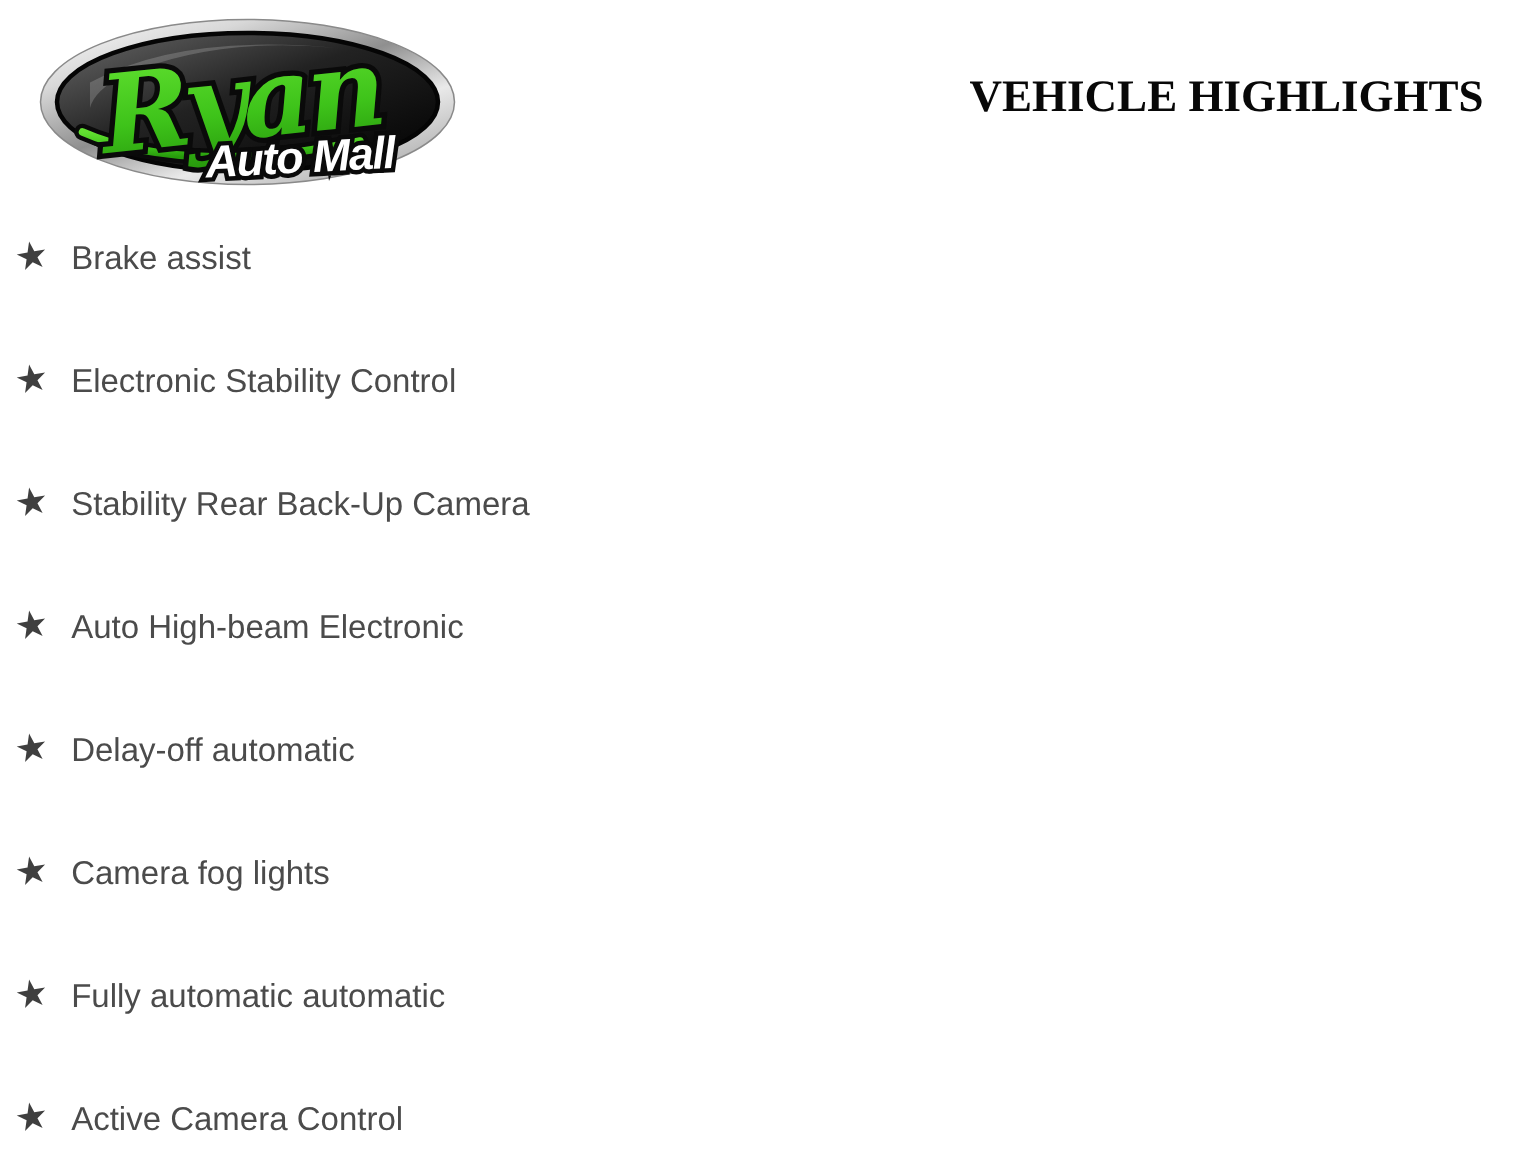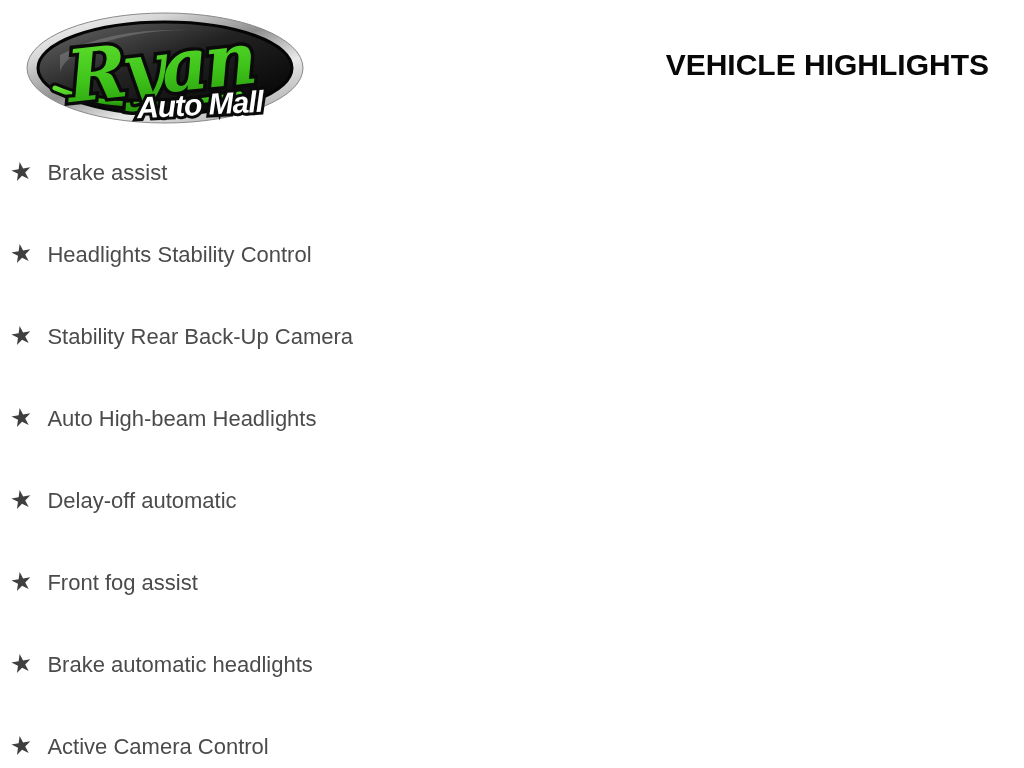--- a/index.html
+++ b/index.html
@@ -20,20 +20,21 @@
   }
   .page-title {
     position: absolute;
     top: 48px;
     right: 35px;
     font-size: 30px;
     font-weight: 700;
     color: #080808;
     letter-spacing: 0px;
     white-space: nowrap;
+    font-family: Liberation Serif, serif;
   }
   ul.highlights {
     position: absolute;
     top: 132px;
     left: 10px;
     list-style: none;
   }
   ul.highlights li {
     line-height: 79px;
     white-space: nowrap;
@@ -88,20 +89,20 @@
     <text x="42" y="82" font-family="DejaVu Serif, serif" font-style="italic" font-weight="bold" font-size="72" letter-spacing="-3" fill="url(#greenGrad)" stroke="#0a0a0a" stroke-width="7" paint-order="stroke" transform="rotate(-6 140 58)">Ryan</text>
 
     <text x="112" y="104" font-family="Liberation Sans, sans-serif" font-style="italic" font-weight="bold" font-size="30" letter-spacing="-1" fill="#ffffff" stroke="#0a0a0a" stroke-width="6" paint-order="stroke" transform="rotate(-3 195 96)">Auto Mall</text>
   </svg>
 </div>
 
 <div class="page-title">VEHICLE HIGHLIGHTS</div>
 
 <ul class="highlights">
     <li><span class="star">★</span><span class="item-text">Brake assist</span></li>
-    <li><span class="star">★</span><span class="item-text">Headlights Stability Control</span></li>
+    <li><span class="star">★</span><span class="item-text">Electronic Stability Control</span></li>
     <li><span class="star">★</span><span class="item-text">Stability Rear Back-Up Camera</span></li>
-    <li><span class="star">★</span><span class="item-text">Auto High-beam Headlights</span></li>
+    <li><span class="star">★</span><span class="item-text">Auto High-beam Electronic</span></li>
     <li><span class="star">★</span><span class="item-text">Delay-off automatic</span></li>
-    <li><span class="star">★</span><span class="item-text">Front fog assist</span></li>
-    <li><span class="star">★</span><span class="item-text">Brake automatic headlights</span></li>
+    <li><span class="star">★</span><span class="item-text">Camera fog lights</span></li>
+    <li><span class="star">★</span><span class="item-text">Fully automatic automatic</span></li>
     <li><span class="star">★</span><span class="item-text">Active Camera Control</span></li>
   </ul>
 
 </body></html>

